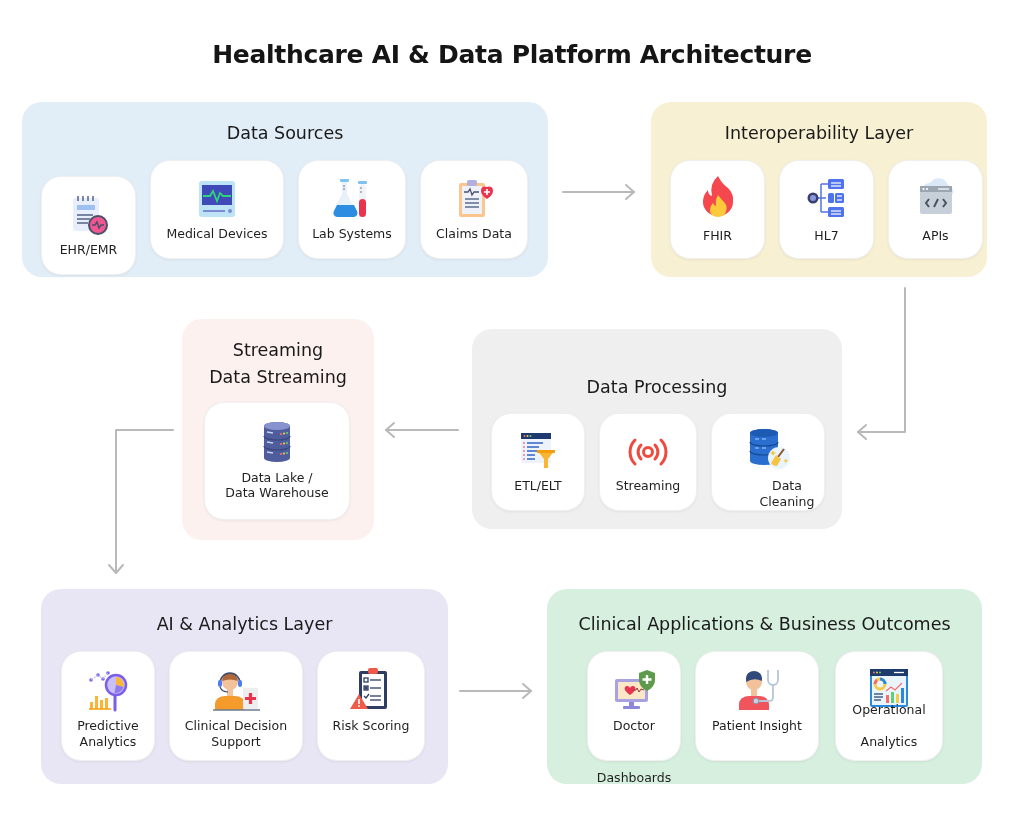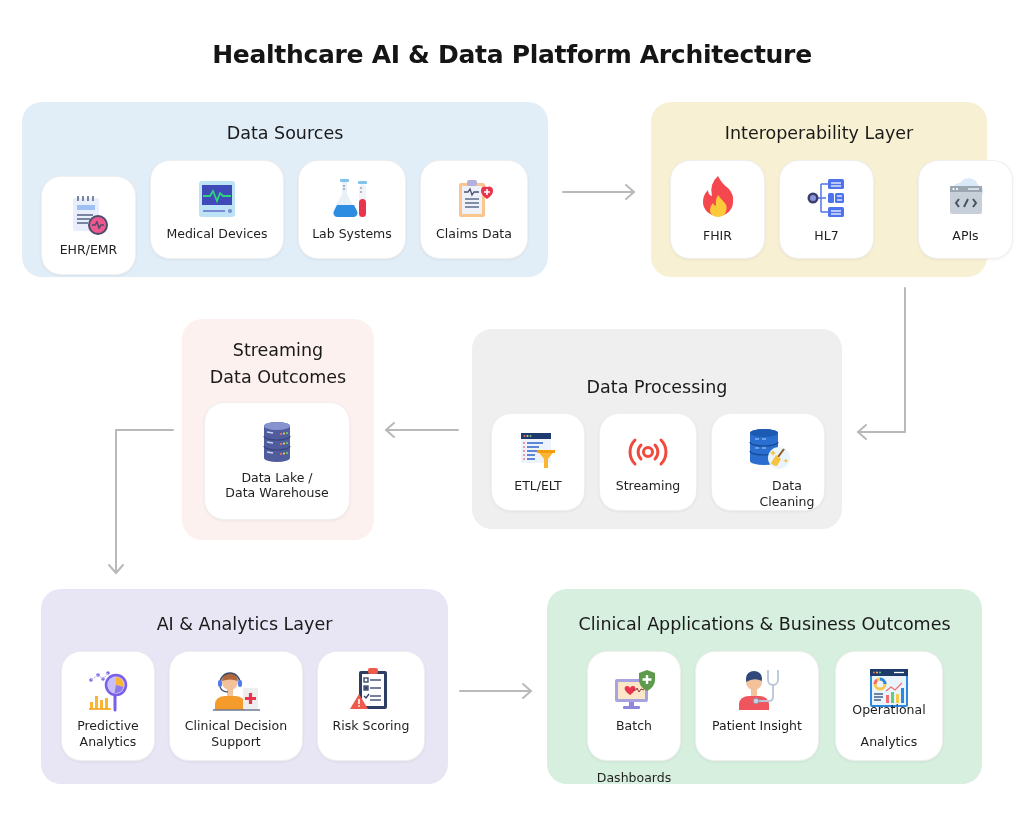--- a/index.html
+++ b/index.html
@@ -161,21 +161,21 @@
             <line x1="27" y1="36" x2="37" y2="36"></line>
             <line x1="27" y1="39" x2="37" y2="39"></line>
           </g>
           <circle cx="9" cy="23" r="5.5" fill="#3a3f6e"></circle>
           <circle cx="9" cy="23" r="3" fill="#8a97d8"></circle>
         </svg>
     </div>
     <div class="label" style="top:67px;">HL7</div>
   </div>
 
-  <div class="card" style="left:237px;top:58px;width:95px;height:99px;margin-left:30px;">
+  <div class="card" style="left:237px;top:58px;width:95px;height:99px;">
     <div class="icon" style="top:12px;">
       <svg viewBox="0 0 46 46">
           <path d="M9 20 a8 8 0 0 1 8 -10 a10 10 0 0 1 18 2 a7 7 0 0 1 5 9 z" fill="#dbe8f8"></path>
           <rect x="7" y="13" width="32" height="28" rx="2" fill="#c7d0d8"></rect>
           <rect x="7" y="13" width="32" height="6" fill="#9aa7b3"></rect>
           <circle cx="10.5" cy="16" r="1.1" fill="#fff"></circle>
           <circle cx="14" cy="16" r="1.1" fill="#fff"></circle>
           <line x1="25" y1="16" x2="36" y2="16" stroke="#fff" stroke-width="1.2"></line>
           <g fill="none" stroke="#45525f" stroke-width="2">
             <polyline points="16,26 13,30 16,34"></polyline>
@@ -183,21 +183,21 @@
             <line x1="25" y1="26" x2="21" y2="34"></line>
           </g>
         </svg>
     </div>
     <div class="label" style="top:67px;">APIs</div>
   </div>
 </div>
 
 <div class="group" style="left:182px;top:319px;width:192px;height:221px;background:#fcf1ee;">
   <div class="group-title" style="top:18px;">Streaming</div>
-  <div class="group-title" style="top:45px;">Data Outcomes</div>
+  <div class="group-title" style="top:45px;">Data Streaming</div>
 
   <div class="card" style="left:22px;top:83px;width:146px;height:118px;">
     <div class="icon" style="top:17px;">
       <svg viewBox="0 0 46 46">
           <path d="M10 6 a13 4 0 0 1 26 0 v32 a13 4 0 0 1 -26 0 z" fill="#4f5d9c"></path>
           <ellipse cx="23" cy="6" rx="13" ry="4" fill="#8693cf"></ellipse>
           <g stroke="#3b4680" stroke-width="1.2">
             <path d="M10 16 a13 4 0 0 0 26 0" fill="none"></path>
             <path d="M10 26 a13 4 0 0 0 26 0" fill="none"></path>
           </g>
@@ -385,21 +385,21 @@
           <rect x="4" y="11" width="33" height="23" rx="2" fill="#a8a3e0"></rect>
           <rect x="7" y="14" width="27" height="17" fill="#fbe6c8"></rect>
           <path d="M14 19 a3 3 0 0 1 5 1 a3 3 0 0 1 5 -1 q2 3 -5 8 q-7 -5 -5 -8z" fill="#e8344f"></path>
           <polyline points="22,22 25,22 26,20 28,24 30,21 33,22" fill="none" stroke="#8a3a3a" stroke-width="1"></polyline>
           <rect x="18" y="34" width="5" height="4" fill="#8f88d8"></rect>
           <rect x="12" y="38" width="17" height="3" rx="1" fill="#8f88d8"></rect>
           <path d="M36 2 l8 3 v7 q0 7 -8 11 q-8 -4 -8 -11 v-7 z" fill="#5e9a4b"></path>
           <path d="M36 7 v9 M31.5 11.5 h9" stroke="#ffffff" stroke-width="2.4"></path>
         </svg>
     </div>
-    <div class="label" style="top:66px;">Batch</div>
+    <div class="label" style="top:66px;">Doctor</div>
     <div class="label" style="top:82px;margin-top:36px;">Dashboards</div>
   </div>
 
   <div class="card" style="left:148px;top:62px;width:124px;height:110px;">
     <div class="icon" style="top:14px;">
       <svg viewBox="0 0 46 46">
           <path d="M5 44 v-6 a10 8 0 0 1 10 -8 h10 a10 8 0 0 1 10 8 v6 z" fill="#f0545c"></path>
           <rect x="17" y="23" width="6" height="7" fill="#f3c19a"></rect>
           <circle cx="20" cy="16" r="8" fill="#f3c19a"></circle>
           <path d="M12 16 a8 8 0 0 1 16 -1 q-8 -4 -16 1z" fill="#2f4a7a"></path>

